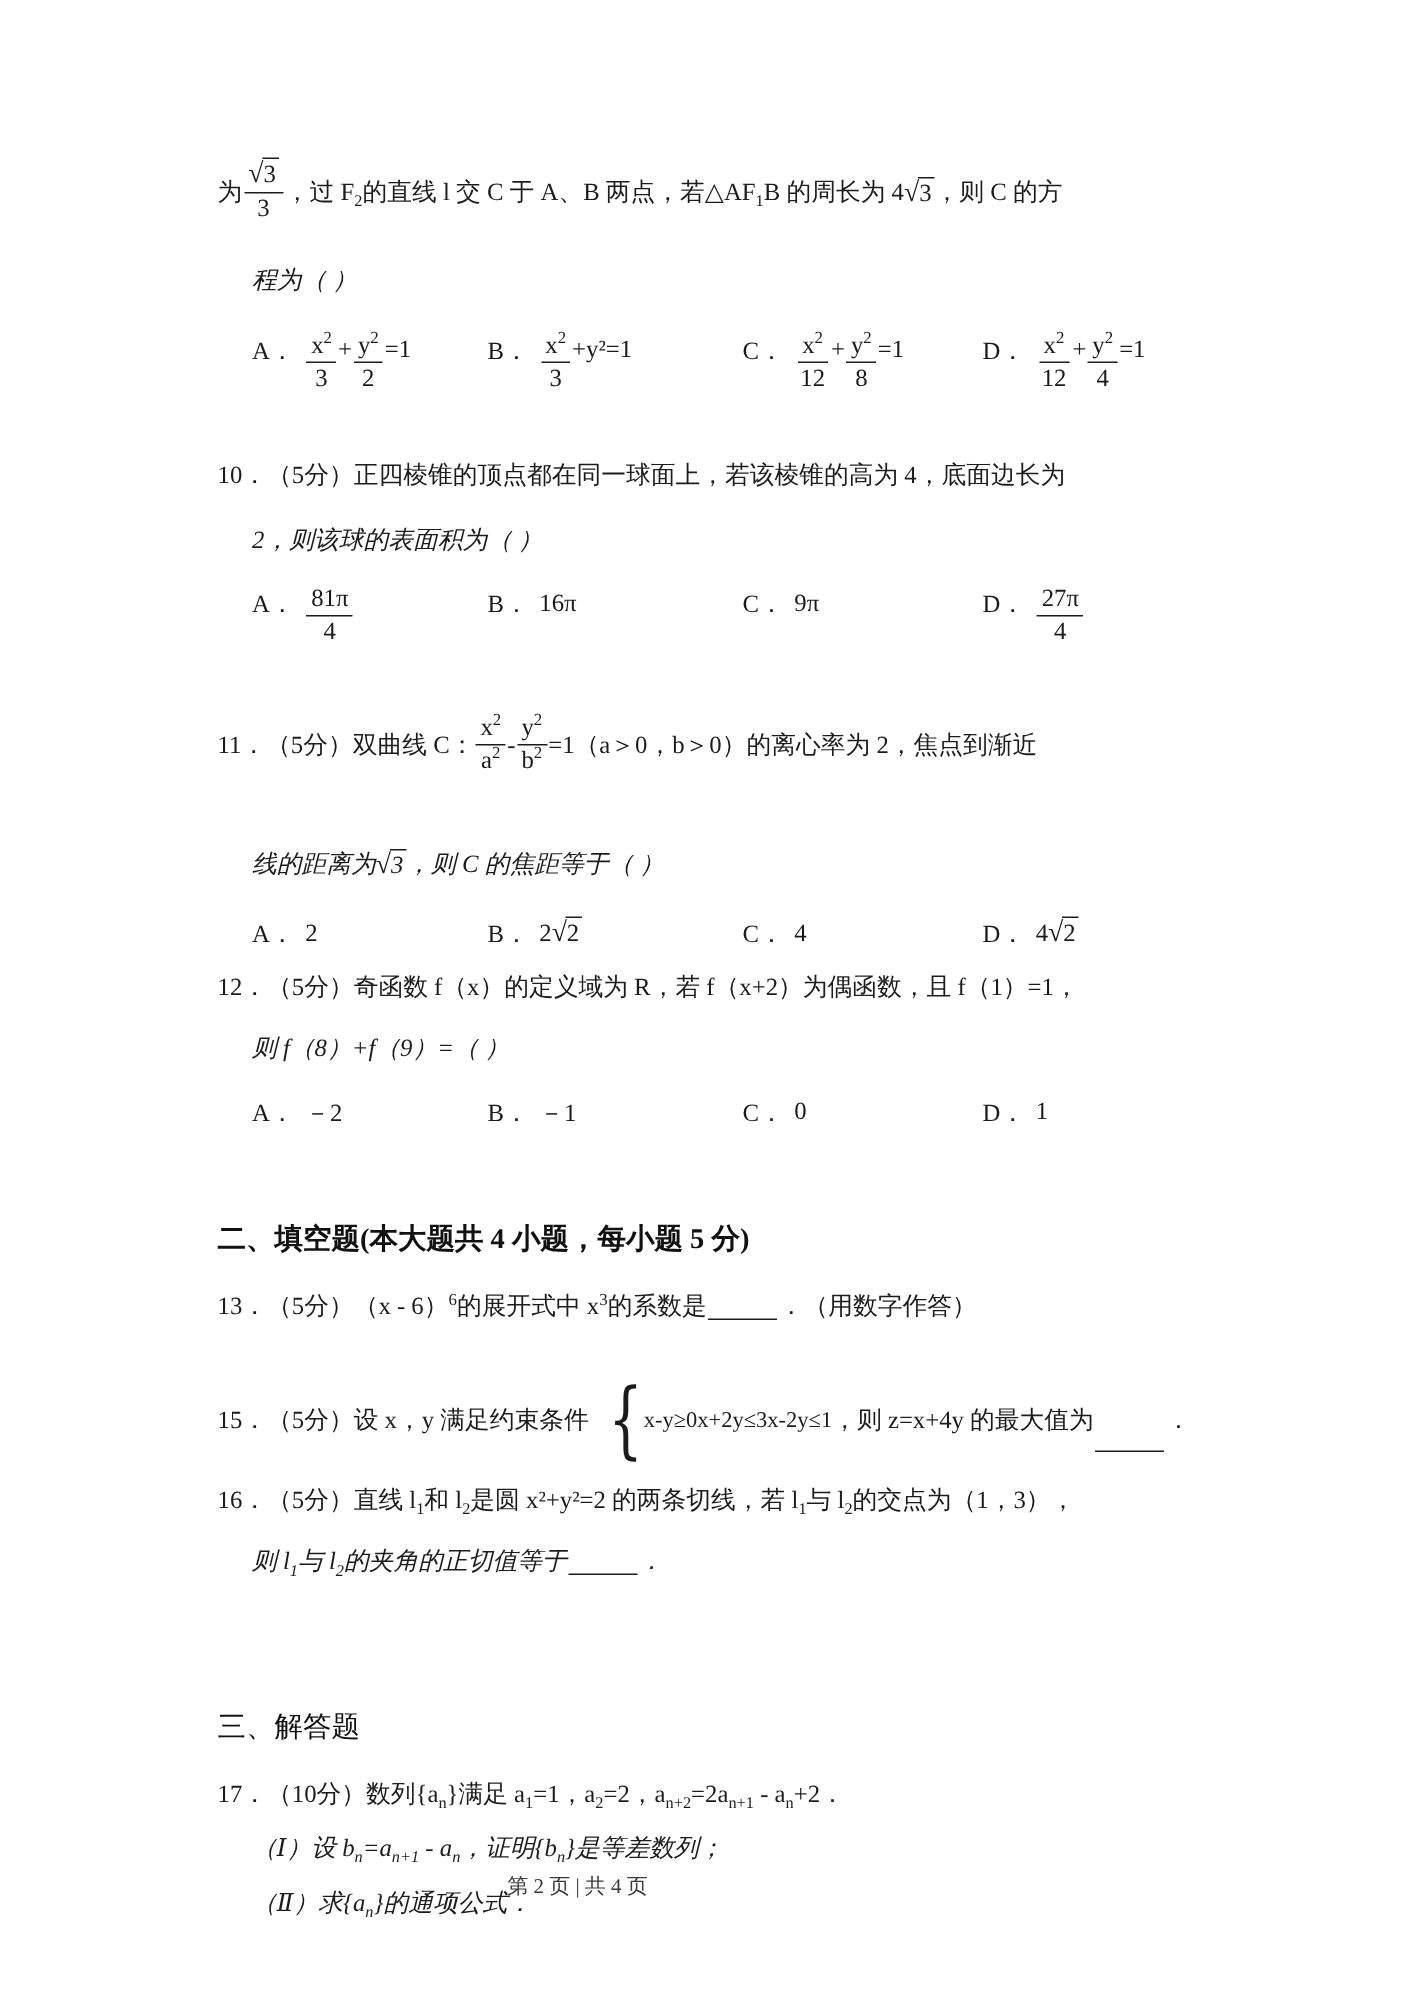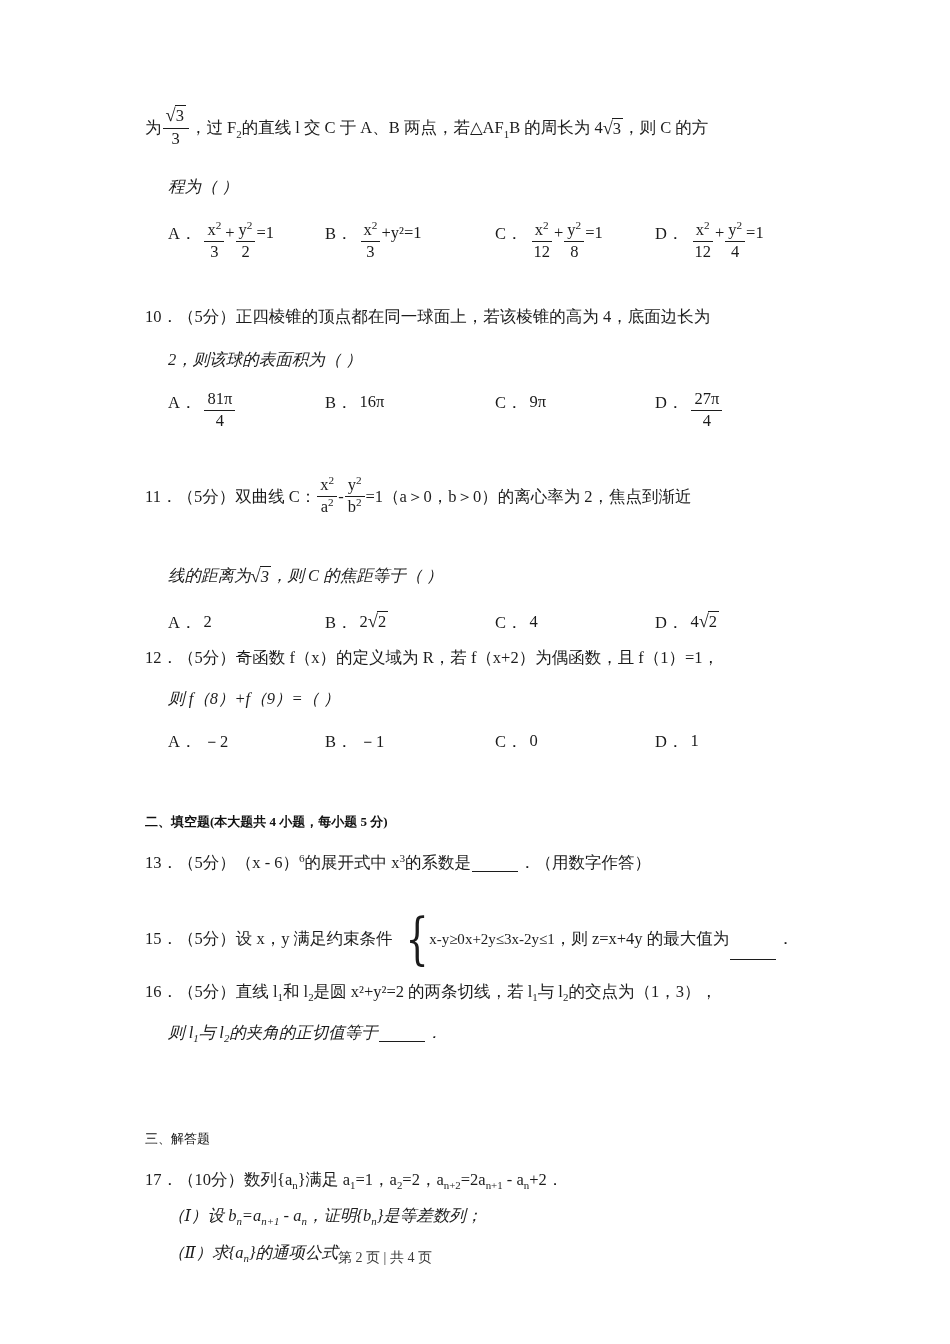--- a/index.html
+++ b/index.html
@@ -144,21 +144,21 @@
     display: inline-block;
     border-bottom: 1.3px solid #1c1c1c;
     width: 46px;
     height: 0.95em;
     vertical-align: bottom;
     margin: 0 1px;
   }
 
   
   .section-head {
-    font-size: 13px;
+    font-size: 19px;
     font-weight: bold;
     color: #111;
     white-space: nowrap;
   }
   .section-head.plain { font-weight: normal; margin-top: 40px; }
 
   
   .footer {
     position: absolute;
     left: 0;

